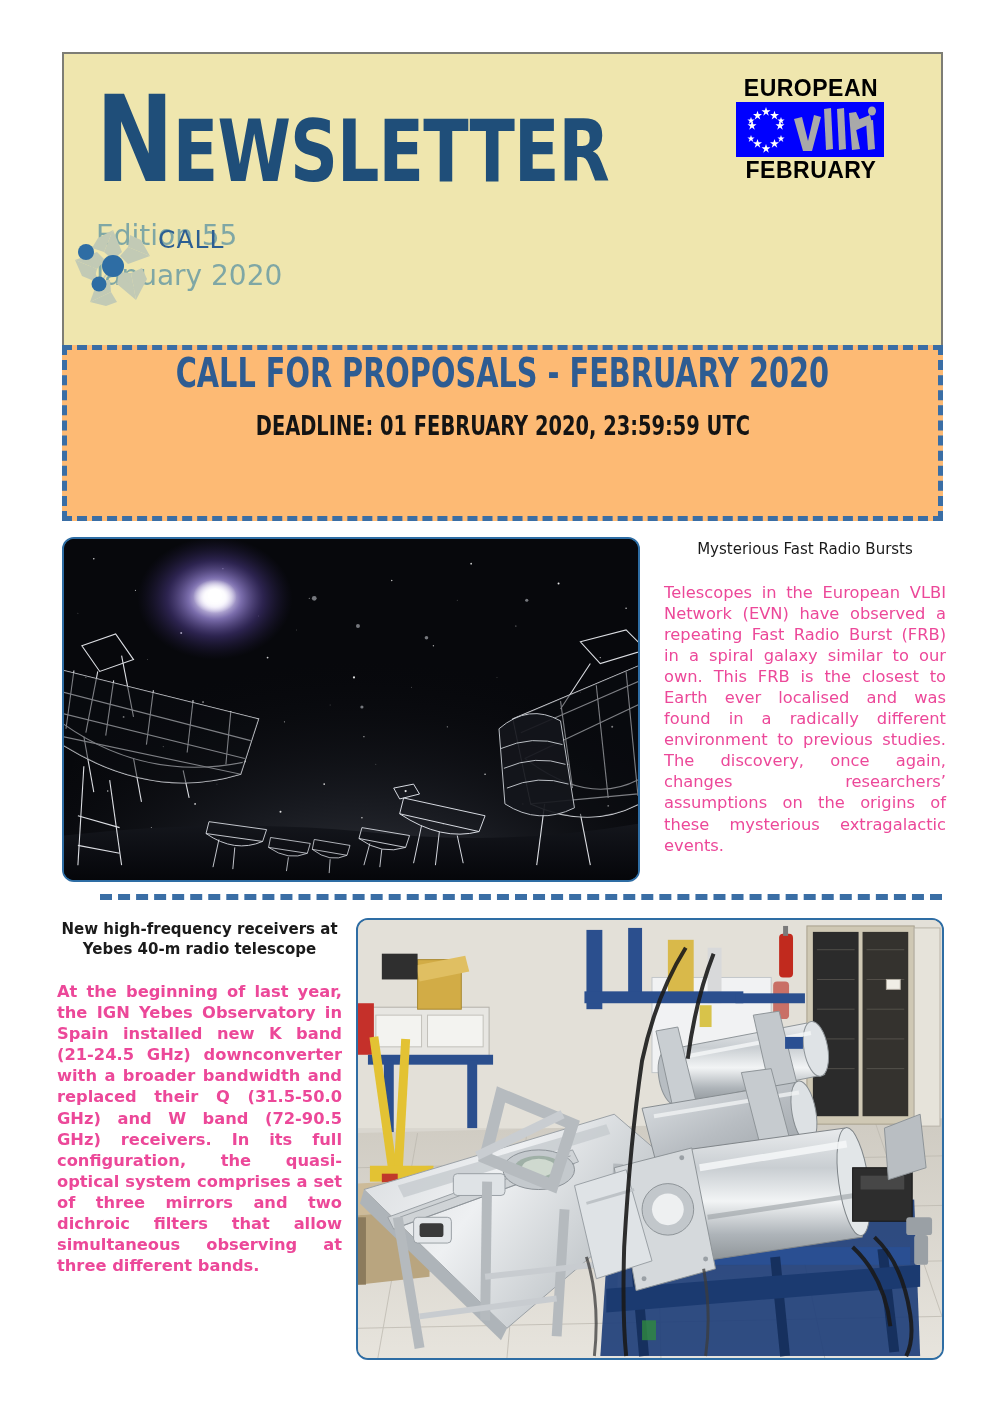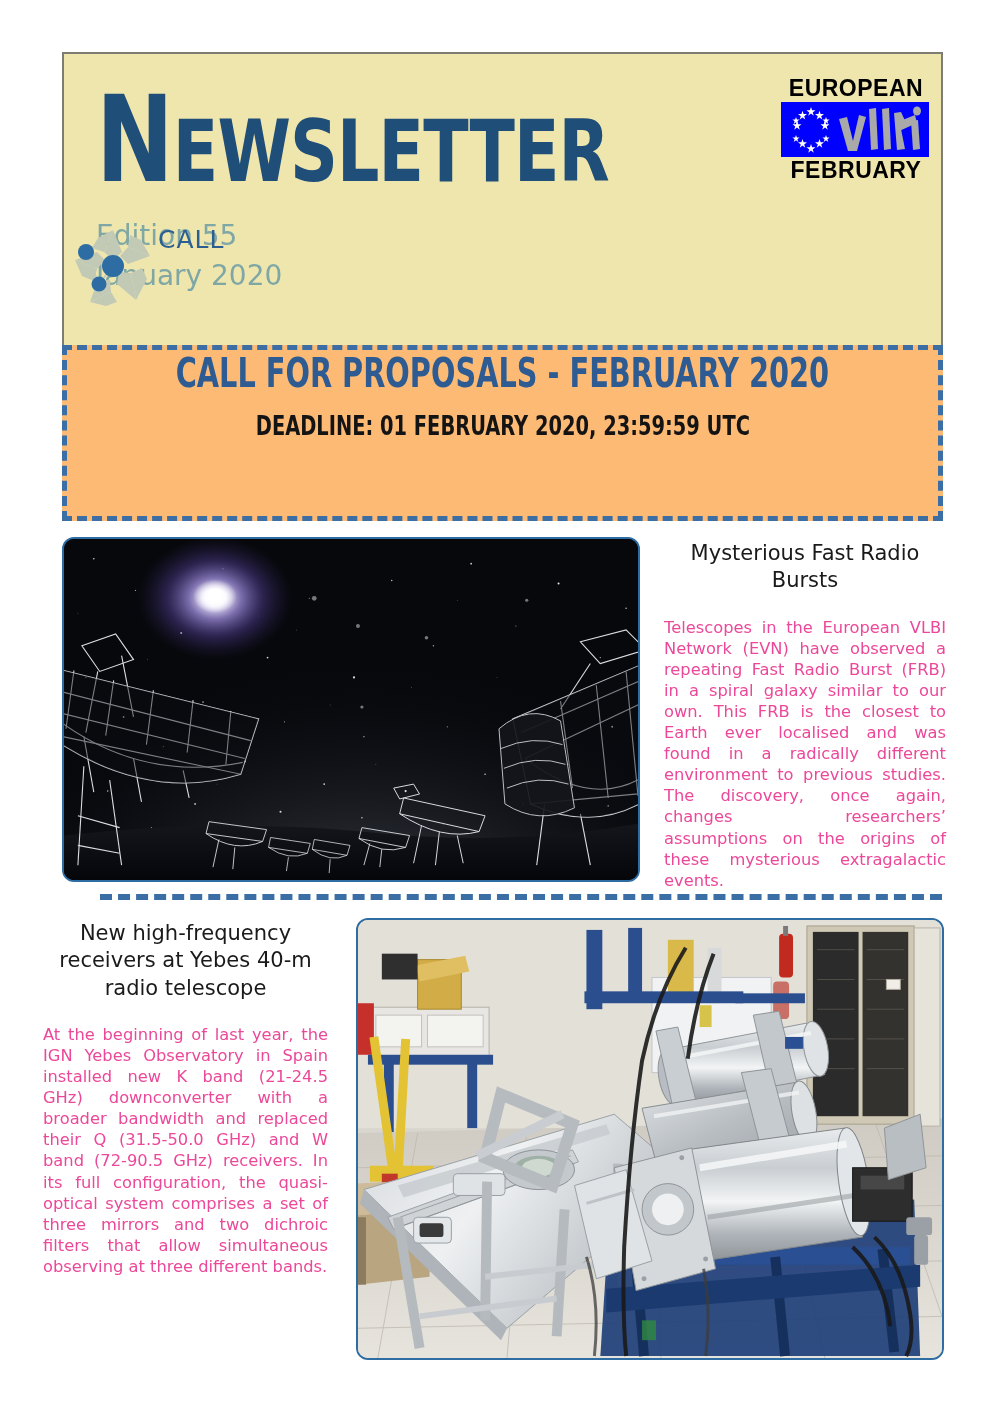--- a/index.html
+++ b/index.html
@@ -55,21 +55,20 @@
     font-weight: normal;
   }
 
   
   .evn-logo {
     position: absolute;
     left: 672px;
     top: 22px;
     width: 150px;
     text-align: center;
-    margin-left: 45px;
   }
   .evn-word {
     font-family: "Liberation Sans", sans-serif;
     font-weight: bold;
     font-size: 23px;
     color: #000000;
     letter-spacing: 0.5px;
     line-height: 1.08;
   }
   .evn-flag {
@@ -190,26 +189,27 @@
   .article-text-col {
     position: absolute;
     font-family: "DejaVu Sans", sans-serif;
   }
   #article1-col {
     left: 664px;
     top: 540px;
     width: 282px;
   }
   #article2-col {
-    left: 43px;
+    left: 57px;
     top: 920px;
     width: 285px;
+    font-weight: bold;
   }
   .article-head {
-    font-size: 21px;
+    font-size: 15px;
     line-height: 1.30;
     color: #1a1a1a;
     text-align: center;
     margin-bottom: 22px;
   }
   .article-body {
     font-size: 16.3px;
     line-height: 1.295;
     color: #ec4899;
     text-align: justify;

